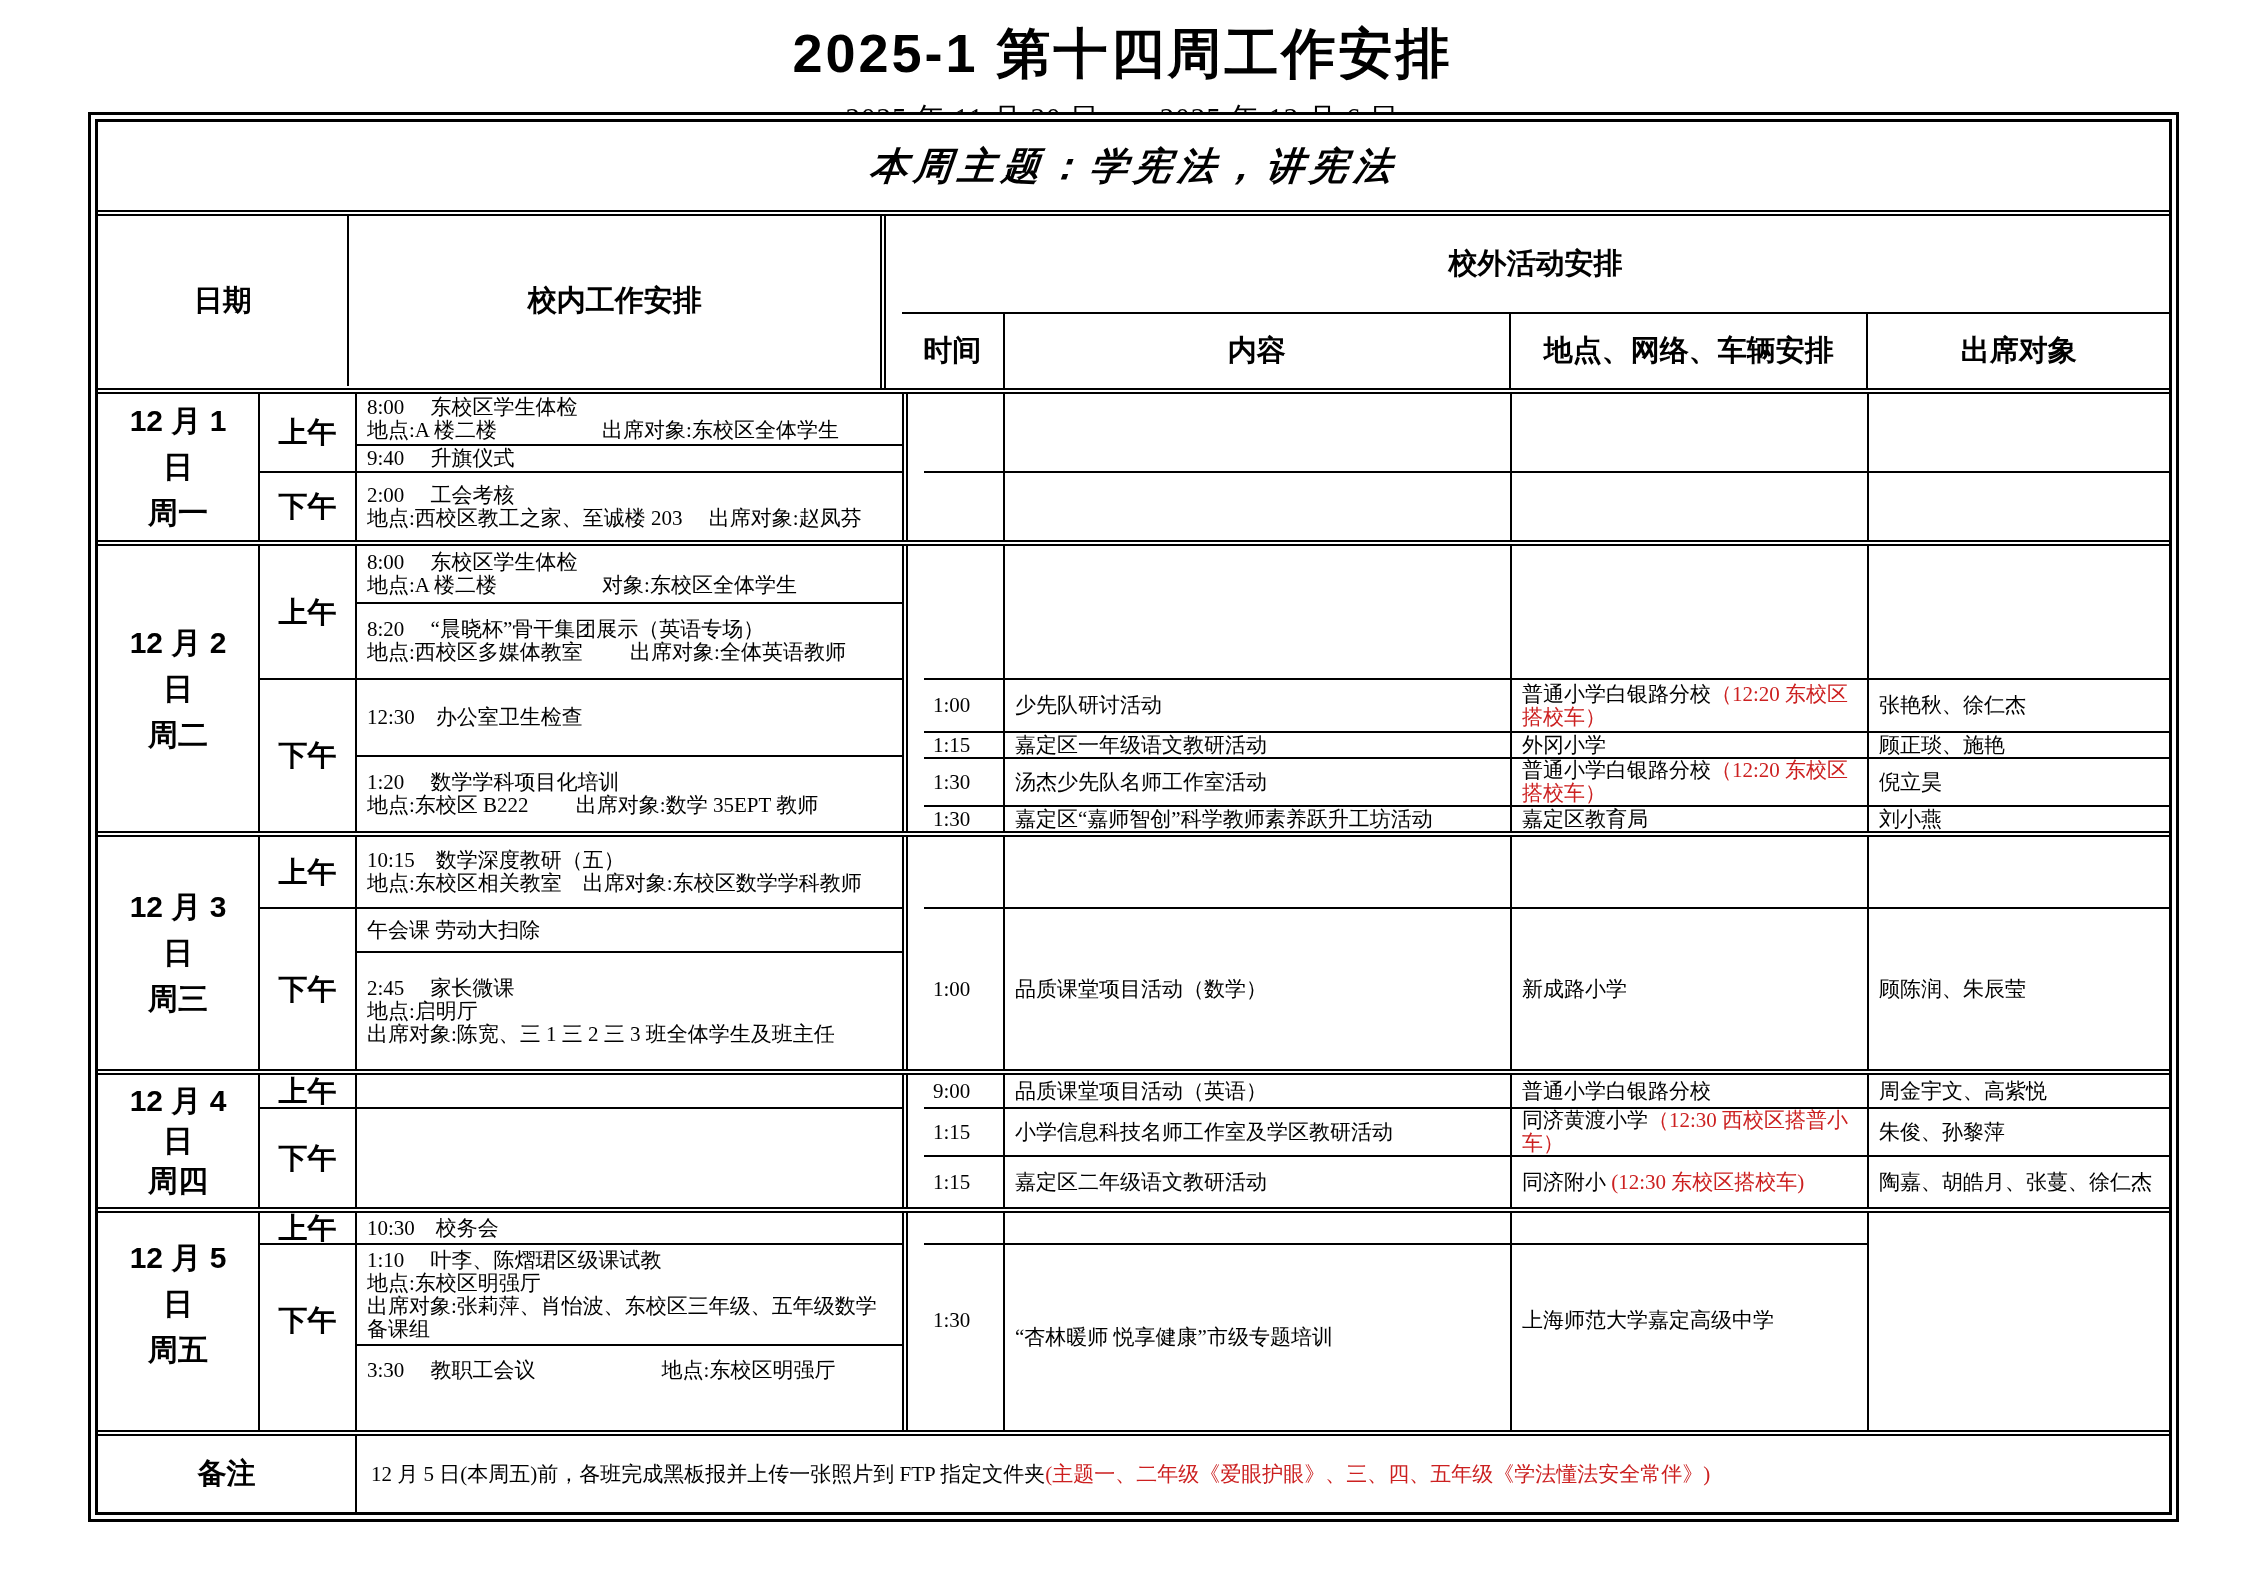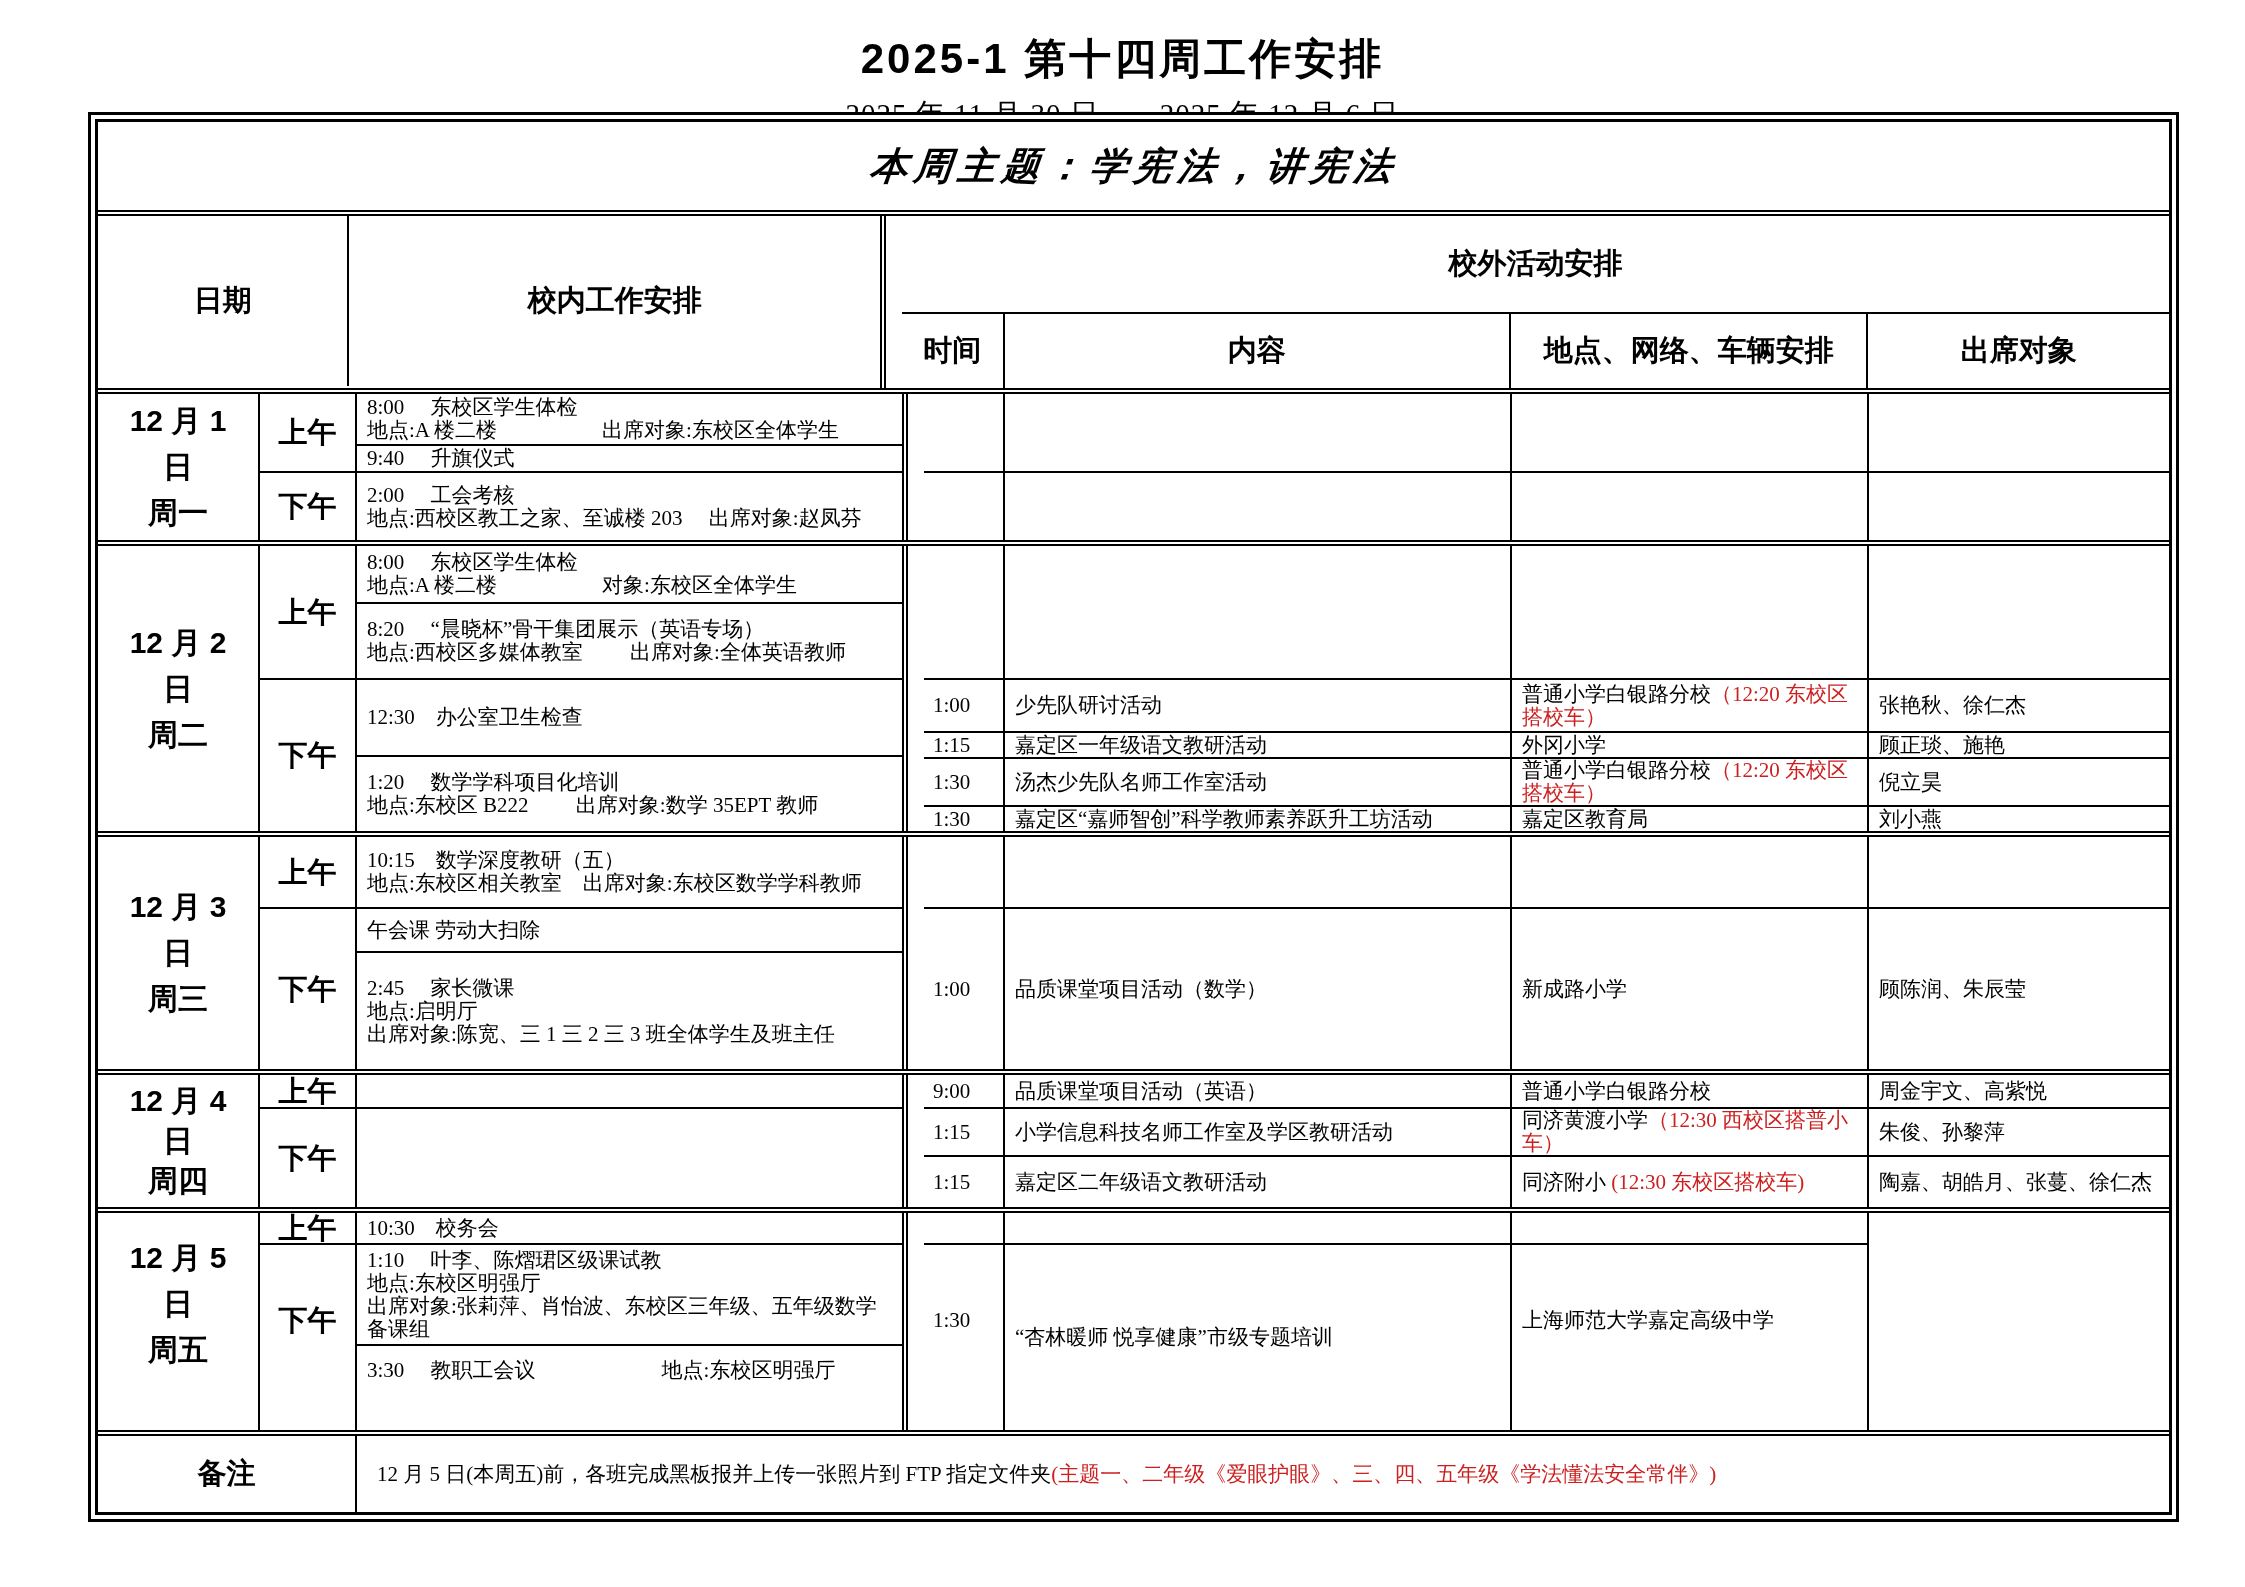--- a/index.html
+++ b/index.html
@@ -1,19 +1,19 @@
 <!DOCTYPE html>
 <html style="--red: #cc2020;"><head>
 <meta charset="utf-8">
 <style>
   html,body{margin:0;padding:0;background:#fff;}
   body{width:2245px;height:1587px;position:relative;color:#000;
        font-family:"Liberation Serif","DejaVu Serif",serif;}
-  .title{margin-top:31px;text-align:center;font-family:"Liberation Sans","DejaVu Sans",sans-serif;
-         font-weight:700;font-size:42px;letter-spacing:3px;}
+  .title{margin-top:18px;text-align:center;font-family:"Liberation Sans","DejaVu Sans",sans-serif;
+         font-weight:700;font-size:54px;letter-spacing:3px;}
   .subtitle{margin-top:8px;text-align:center;font-size:29px;letter-spacing:1px;}
   .tbl{position:absolute;left:88px;top:112px;width:2071px;border:10px double #000;background:#fff;}
   .theme{height:88px;border-bottom:6px double #000;display:flex;align-items:center;justify-content:center;}
   .theme span{font-size:38px;font-weight:700;font-style:italic;transform:skewX(-6deg);letter-spacing:6px;}
   
   .hdr{display:flex;}
   .hcell{display:flex;align-items:center;justify-content:center;
          font-family:"Liberation Sans","DejaVu Sans",sans-serif;font-weight:700;font-size:29px;}
   .bl2{border-left:2px solid #000;}
   .bl6{border-left:6px double #000;padding-left:16px;}
@@ -33,21 +33,21 @@
             font-family:"Liberation Sans","DejaVu Sans",sans-serif;font-weight:700;
             font-size:30px;line-height:46px;}
   .ampm{align-items:center;justify-content:center;
         font-family:"Liberation Sans","DejaVu Sans",sans-serif;font-weight:700;font-size:29px;}
   .tm{padding-left:9px;}
   .red{color:var(--red,#cc2020);}
   
   .notes-label{width:257px;display:flex;align-items:center;justify-content:center;
                font-family:"Liberation Sans","DejaVu Sans",sans-serif;font-weight:700;font-size:29px;}
   .notes-body{width:1814px;border-left:2px solid #000;display:flex;align-items:center;
-              padding-left:20px;font-size:21px;box-sizing:border-box;}
+              padding-left:14px;font-size:21px;box-sizing:border-box;}
 </style>
 </head>
 <body>
 
 <div class="title">2025-1 第十四周工作安排</div>
 <div class="subtitle">2025 年 11 月 30 日——2025 年 12 月 6 日</div>
 
 <div class="tbl">
 
   <div class="theme">

